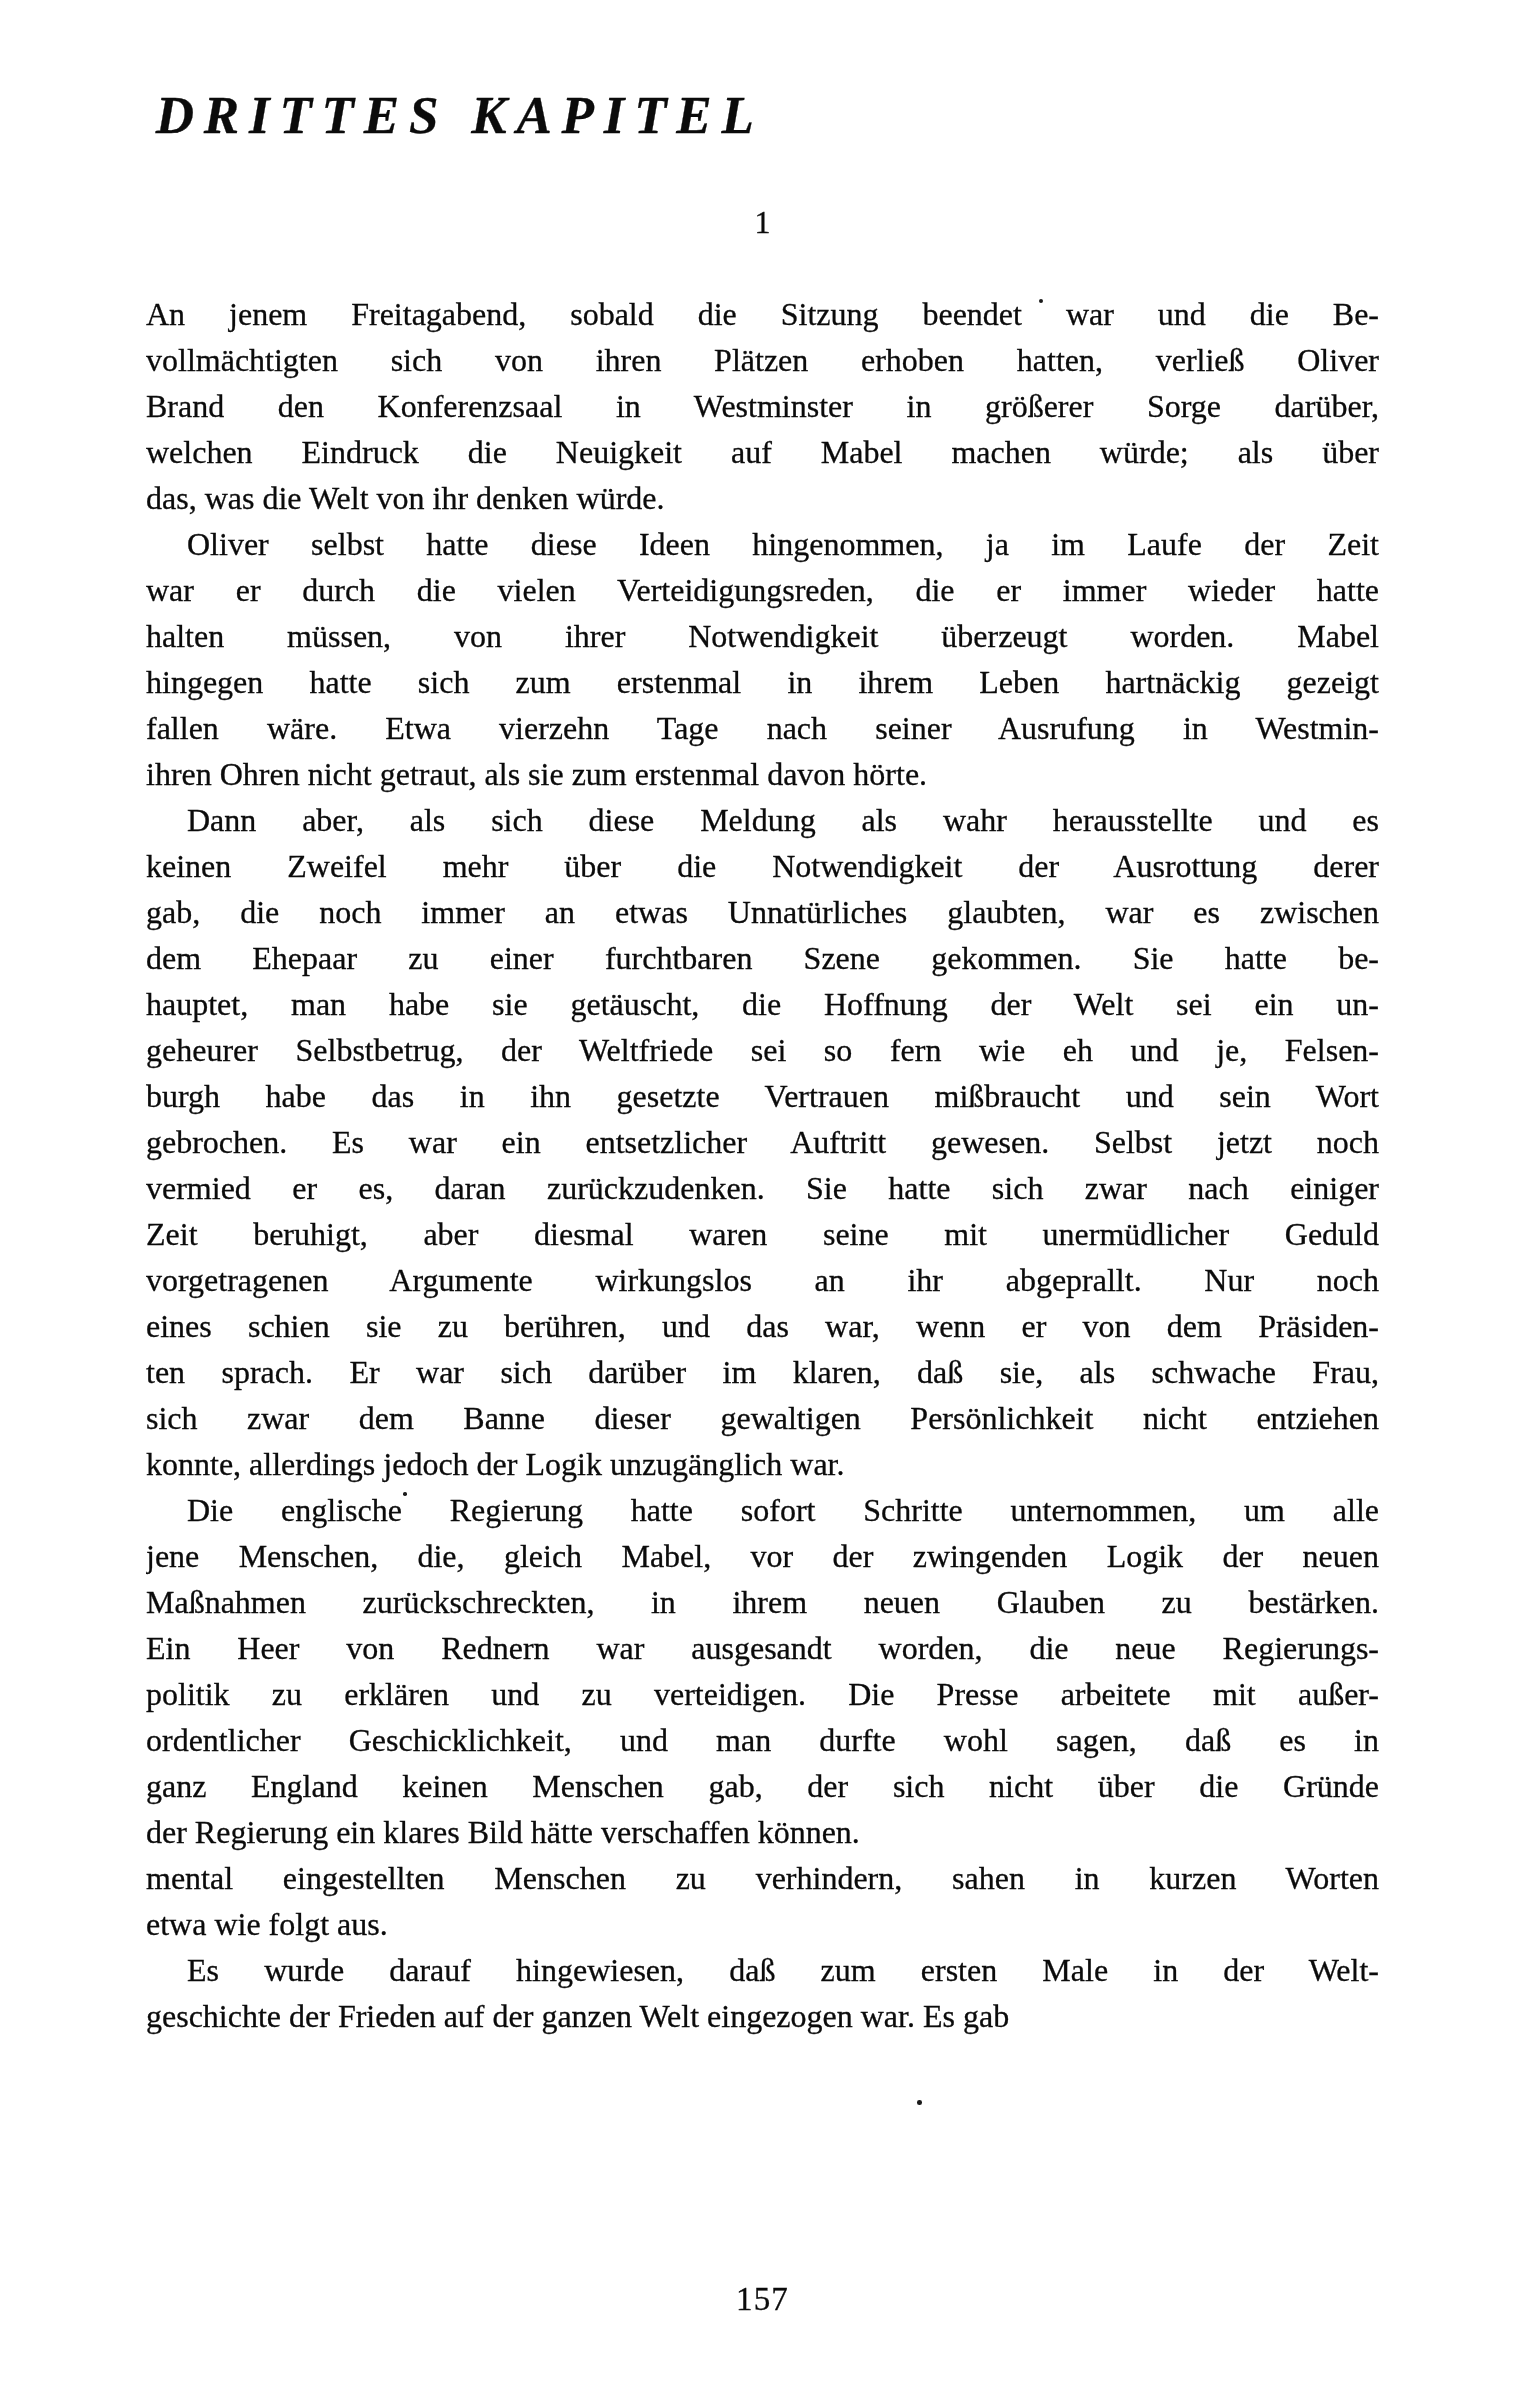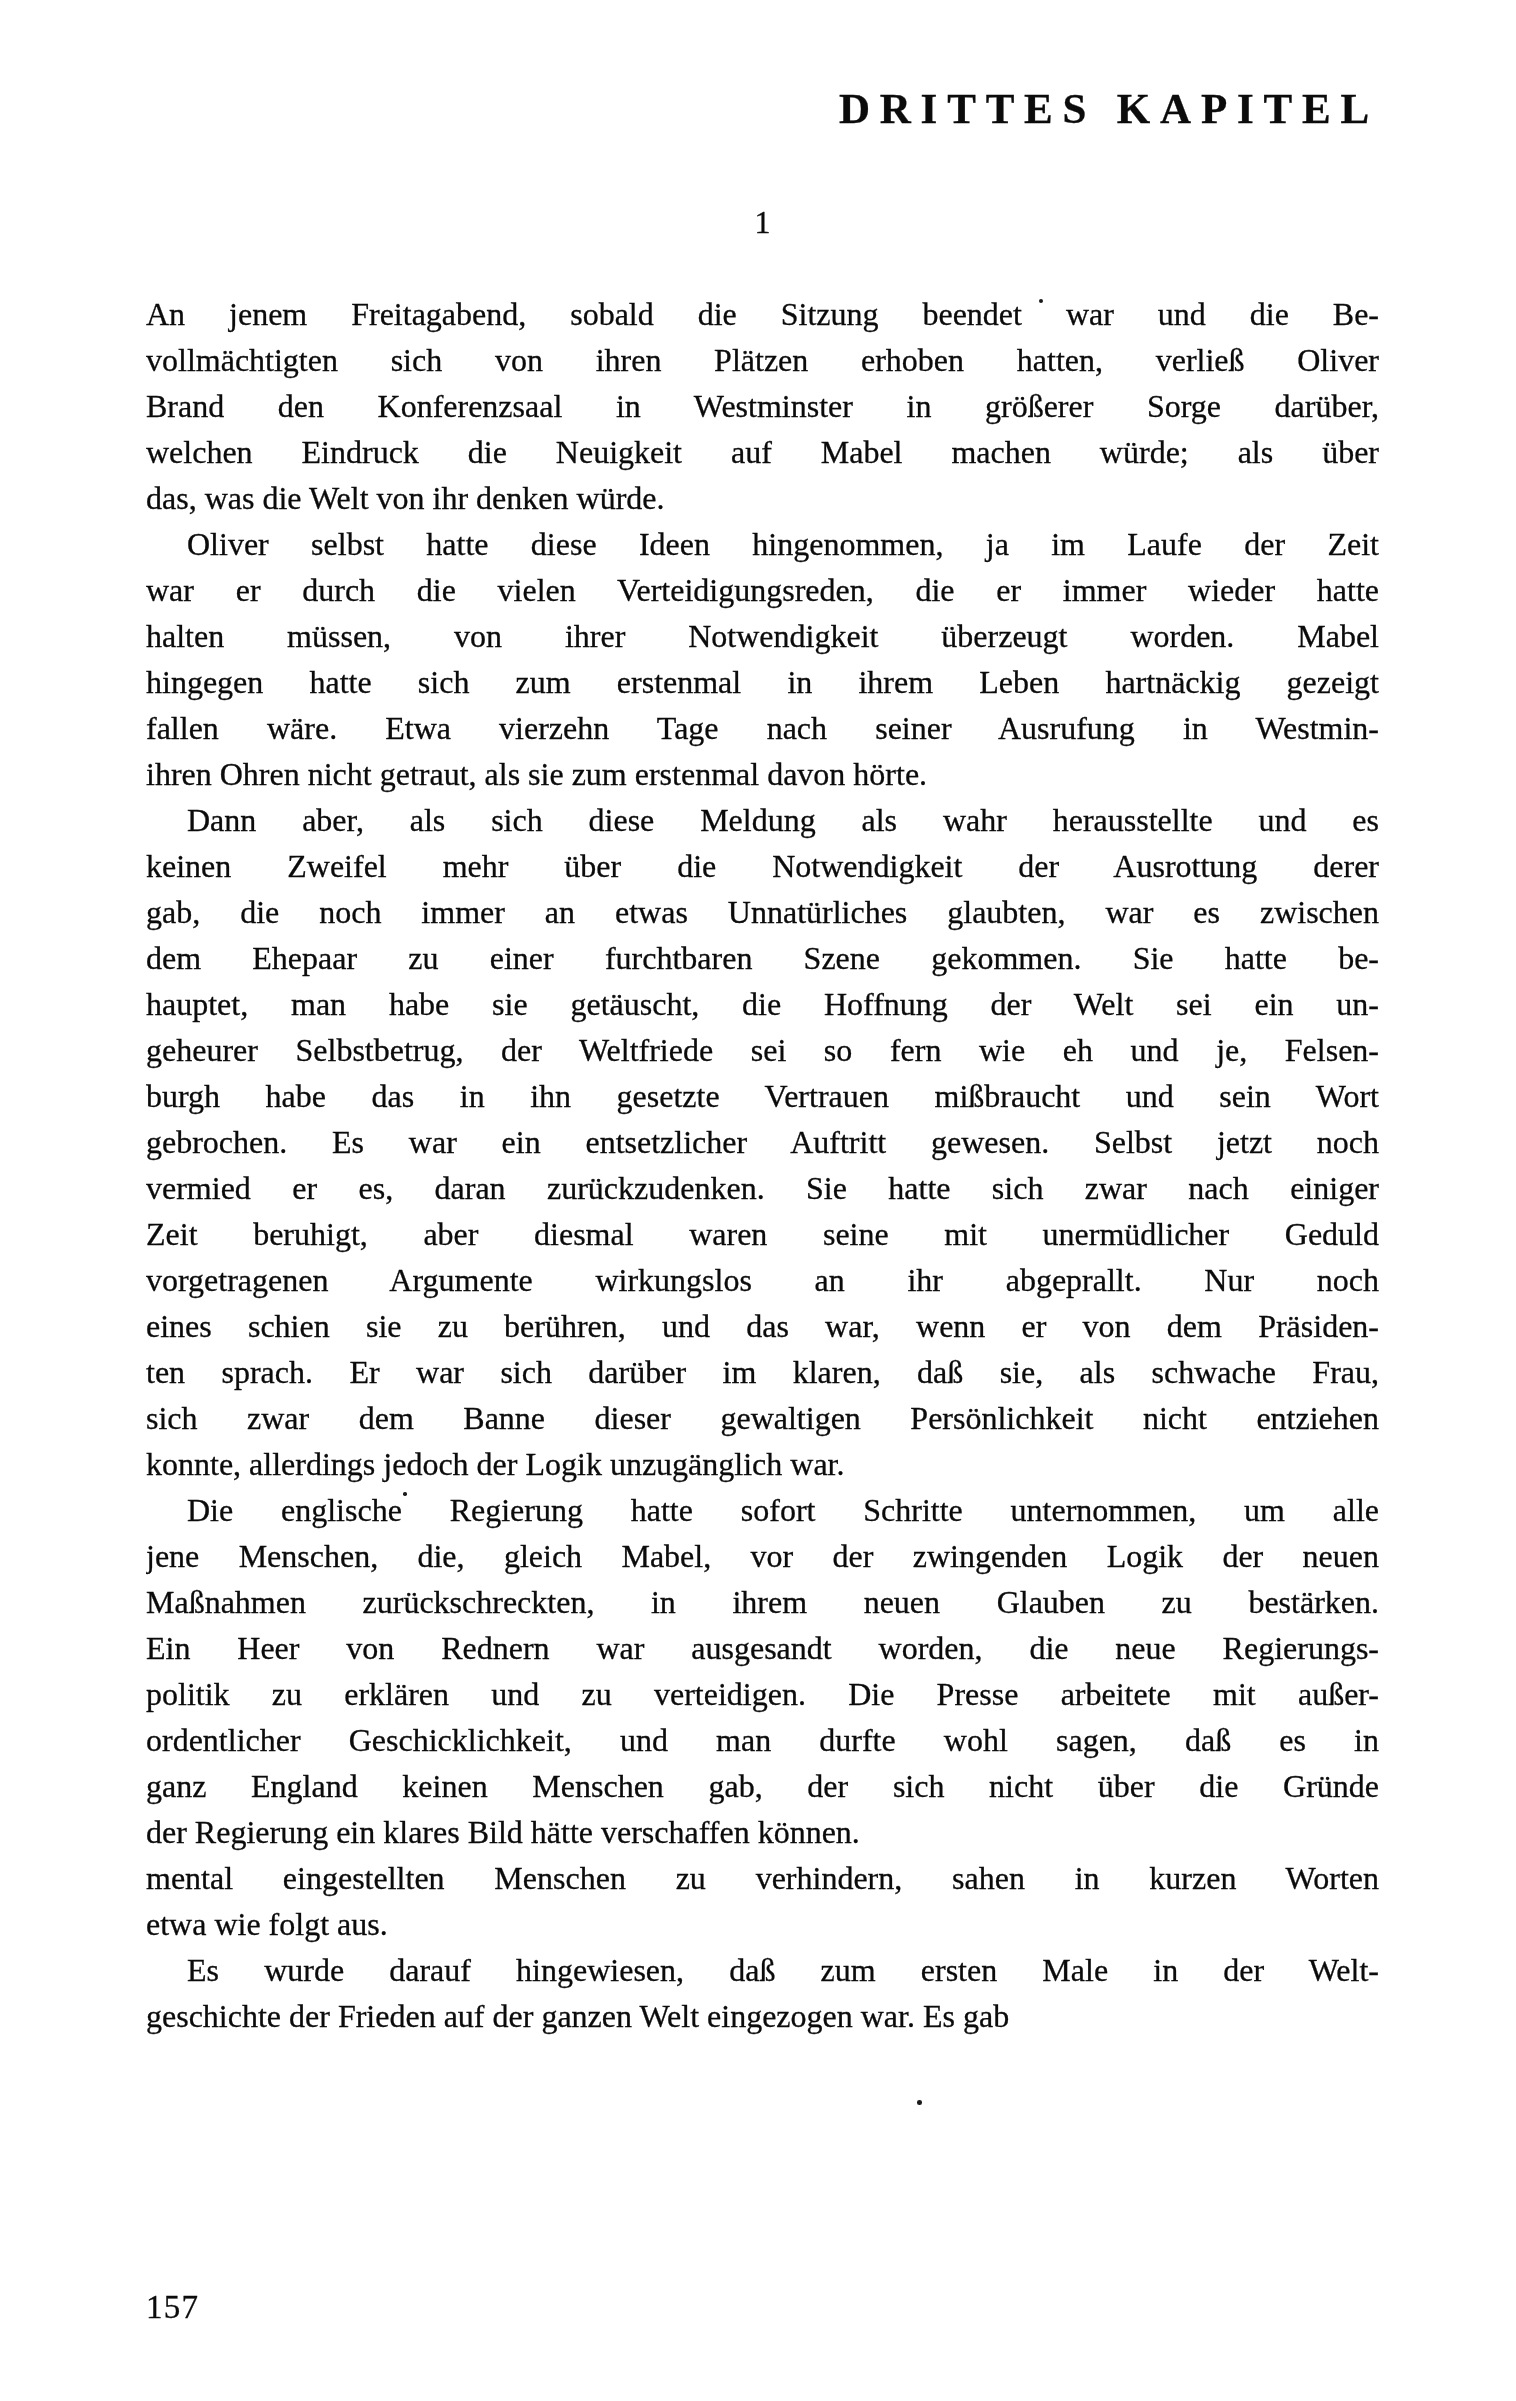--- a/index.html
+++ b/index.html
@@ -15,27 +15,28 @@
     color: #0b0b0b;
     font-family: "Liberation Serif", "DejaVu Serif", serif;
     -webkit-text-stroke: 0.3px #0b0b0b;
     overflow: hidden;
   }
   .heading {
     position: absolute;
     top: 58px;
     left: 146px;
     width: 1233px;
-    text-align: right;
-    font-size: 43px;
+    text-align: left;
+    font-size: 53px;
     line-height: 43px;
     font-weight: bold;
     letter-spacing: 9.8px;
     text-indent: 9.8px;
     white-space: nowrap;
+    font-style: italic;
   }
   .section-number {
     position: absolute;
     top: 206px;
     left: 146px;
     width: 1233px;
     text-align: center;
     font-size: 32px;
     line-height: 32px;
   }
@@ -66,25 +67,24 @@
     content: none;
   }
   .line.indent {
     text-indent: 41px;
   }
   .page-number {
     position: absolute;
     top: 2283px;
     left: 146px;
     width: 1233px;
-    text-align: left;
+    text-align: center;
     font-size: 33px;
     line-height: 33px;
     letter-spacing: 1.2px;
-    margin-top: 8px;
   }
   .speck {
     position: absolute;
     background: #1a1a1a;
     border-radius: 50%;
   }
   .speck-1 { left: 1039px; top: 299px;  width: 4px; height: 4px; }
   .speck-2 { left: 403px;  top: 1492px; width: 3.5px; height: 3.5px; }
   .speck-3 { left: 917px; top: 2100px; width: 4.6px; height: 4.6px; }
 </style>

